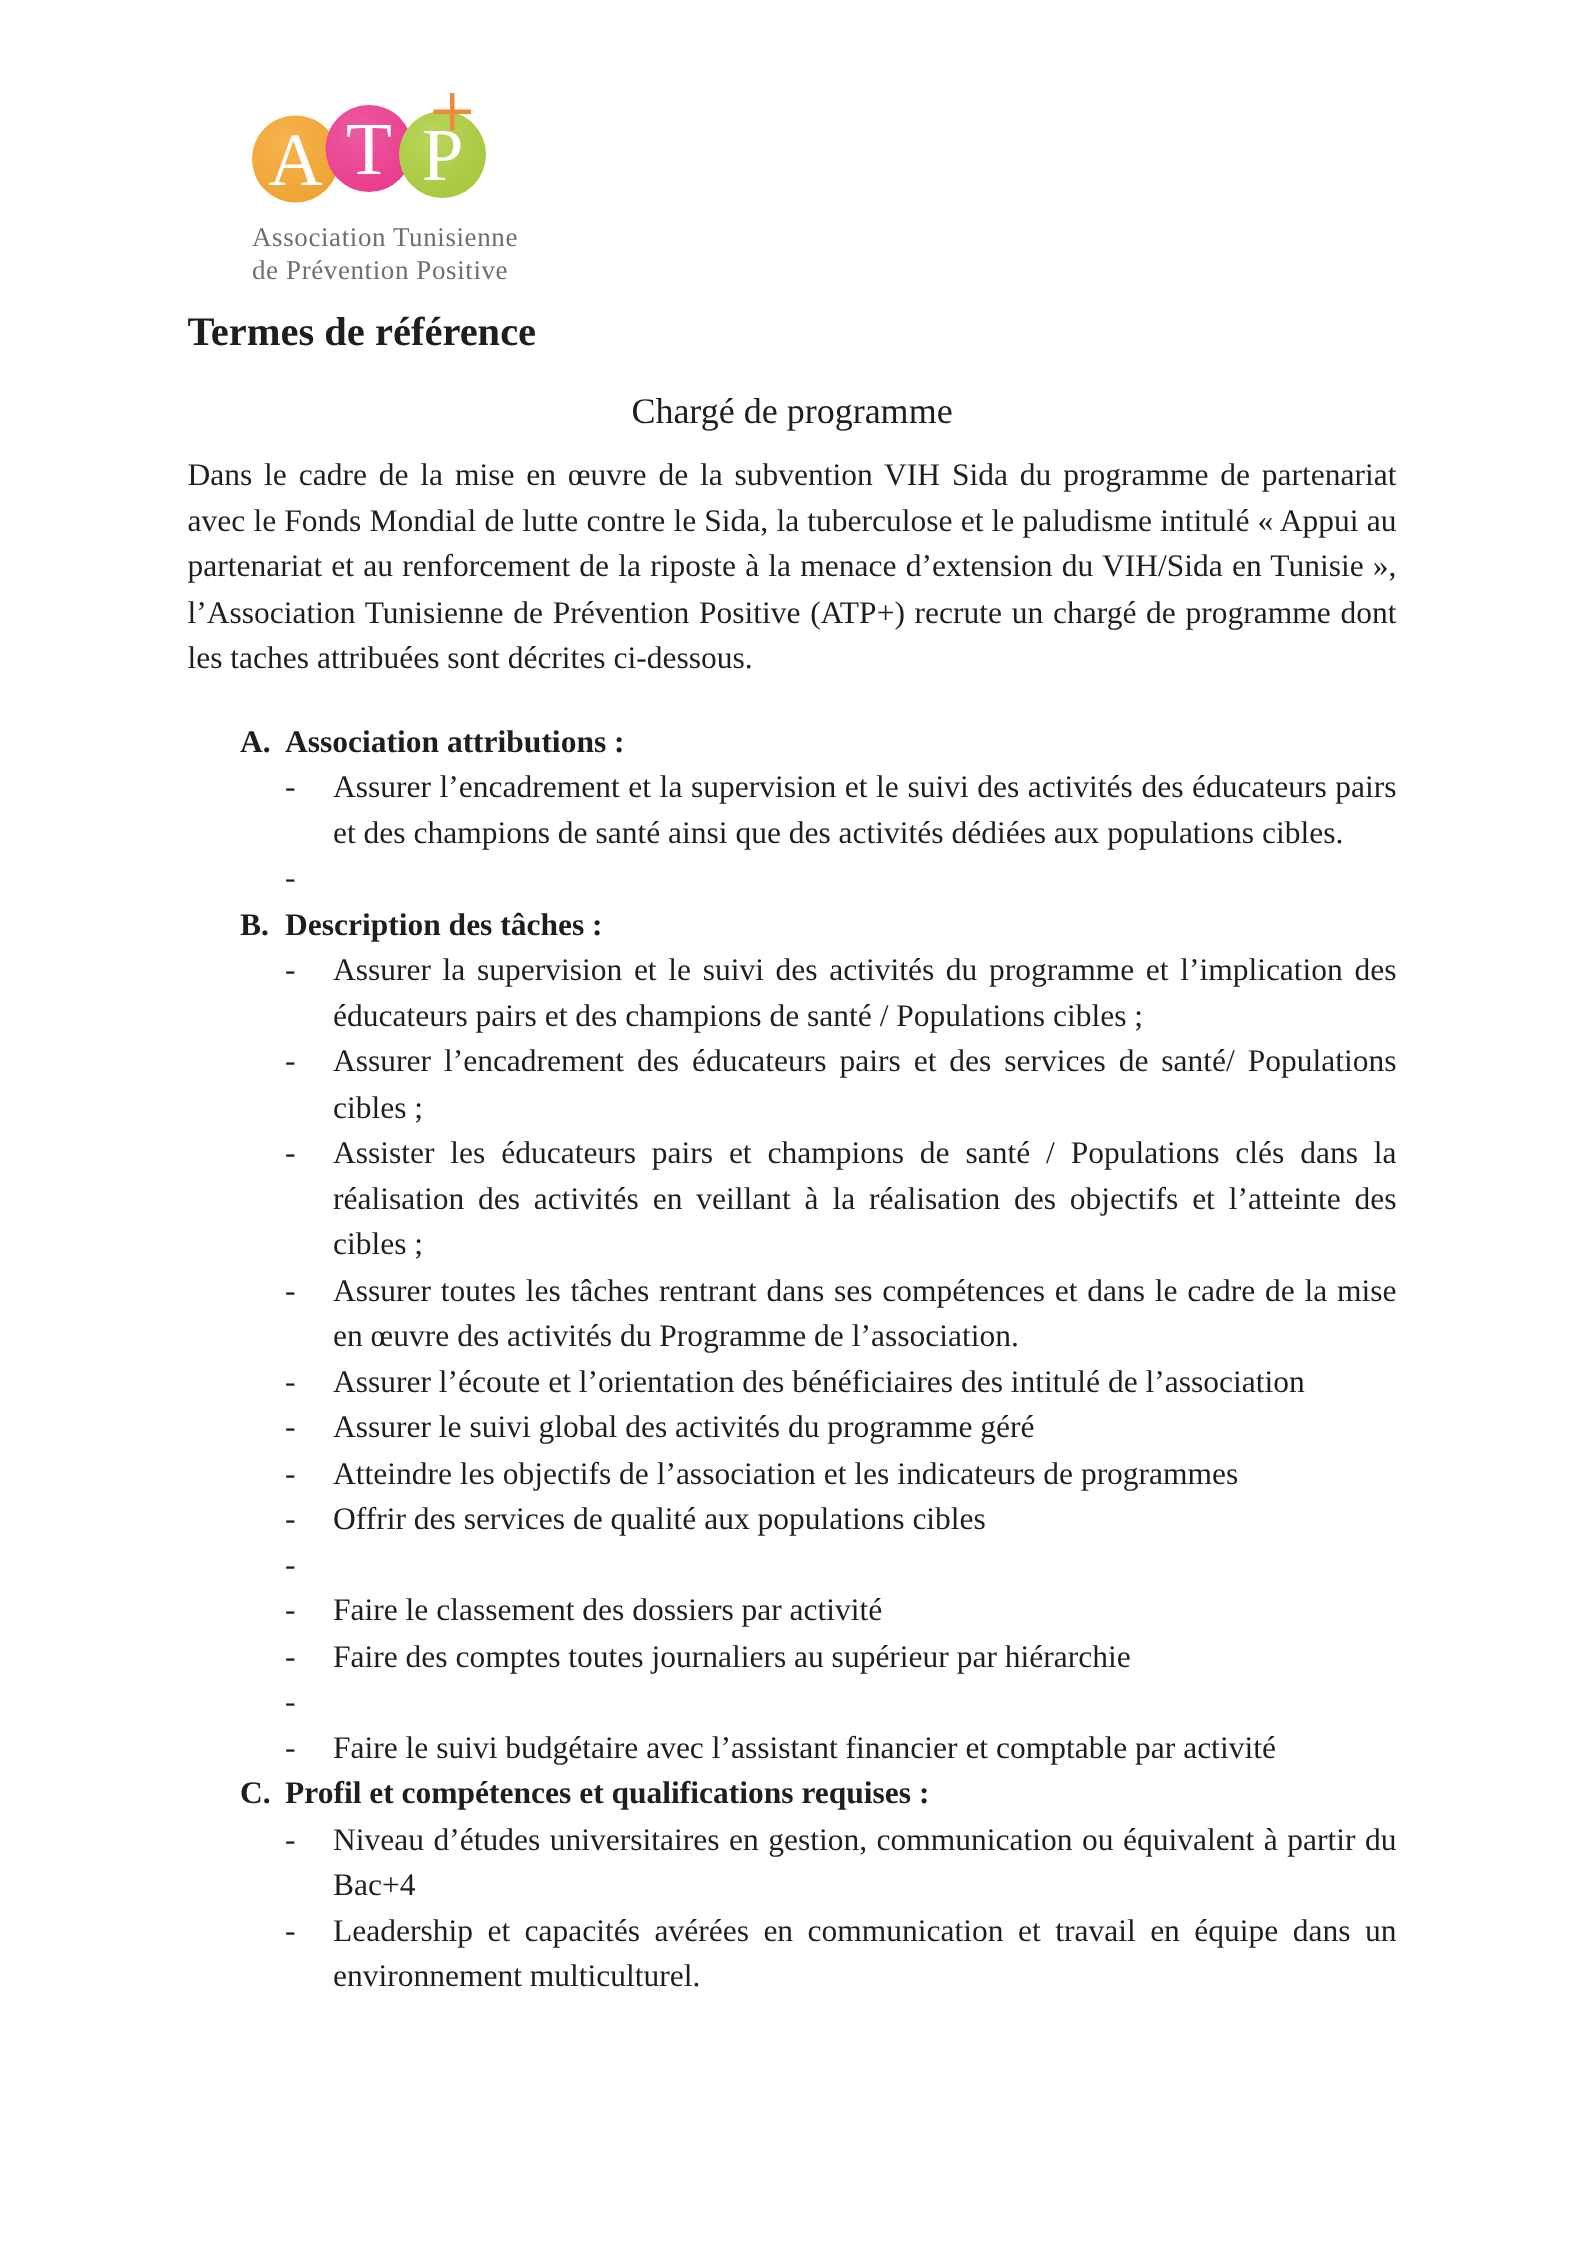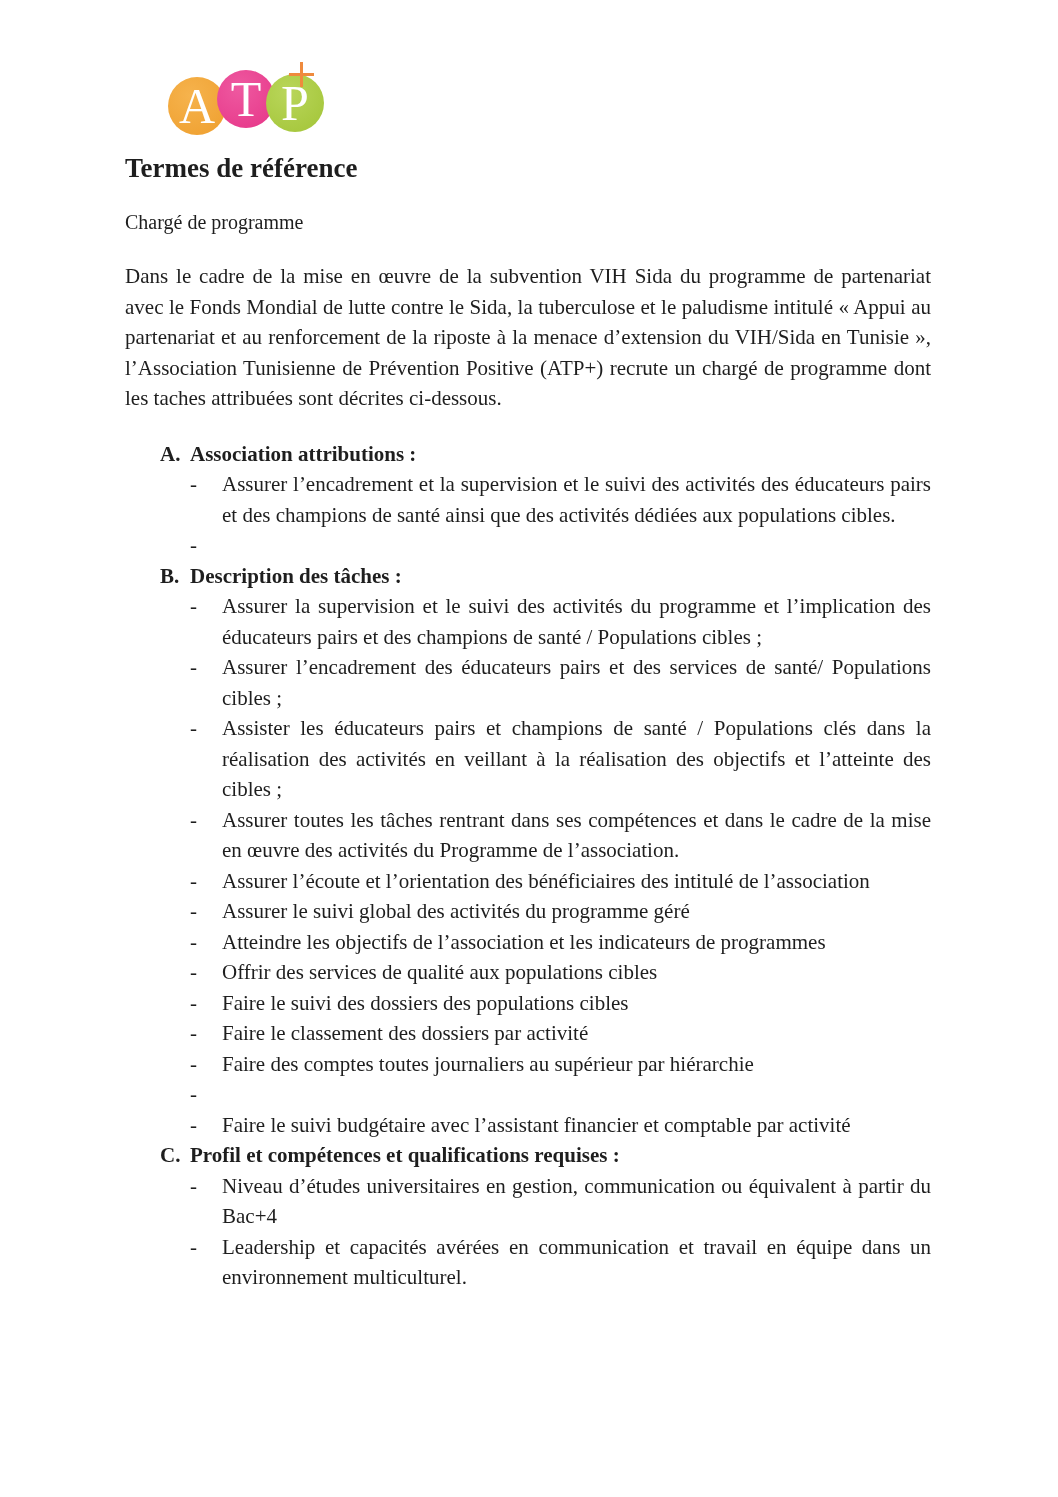--- a/index.html
+++ b/index.html
@@ -33,27 +33,27 @@
   .logo-plus::before { left: 0; top: 11px; width: 25px; height: 3px; }
   .logo-plus::after  { left: 11px; top: 0; width: 3px; height: 25px; }
   .logo-text { margin-top: 9px; font-size: 18px; line-height: 22px; letter-spacing: 0.4px; }
 
   
   .doc-title {
     margin: 14px 0 0 0; text-align: left;
     font-size: 27px; font-weight: bold; line-height: 32px;
   }
   .doc-subtitle {
-    margin: 23px 0 0 0; text-align: left;
-    font-size: 20px; font-weight: normal; line-height: 30px;
+    margin: 23px 0 0 0; text-align: center;
+    font-size: 24px; font-weight: normal; line-height: 30px;
   }
 
   
   .intro {
-    margin: 24px 0 0 0;
+    margin: 11px 0 0 0;
     font-size: 21px; line-height: 30.5px;
     text-align: justify;
   }
   #sections { margin-top: 25px; }
   .section-heading { display: flex; font-weight: bold; font-size: 21px; line-height: 30.5px; }
   .section-heading .marker { width: 30px; margin-left: 35px; flex: none; }
   .section-heading .heading-text { flex: 1; }
   .item { display: flex; font-size: 21px; line-height: 30.5px; }
   .item .dash { width: 32px; margin-left: 65px; flex: none; }
   .item .item-text { flex: 1; text-align: justify; }
@@ -69,20 +69,24 @@
       <div class="circle circle-0" style="background: radial-gradient(circle at 38% 32%, rgb(246, 179, 77), rgb(238, 158, 45));">
           <span>A</span>
         </div>
         <div class="circle circle-1" style="background: radial-gradient(circle at 38% 32%, rgb(238, 89, 160), rgb(230, 52, 135));">
           <span>T</span>
         </div>
         <div class="circle circle-2" style="background: radial-gradient(circle at 38% 32%, rgb(185, 214, 90), rgb(162, 196, 55));">
           <span>P</span>
         </div>
         <span class="logo-plus" style="--plus-color: #ef8a3d;"></span>
+    </div>
+    <div class="logo-text" style="color: rgb(110, 110, 110);">
+      <div>Association Tunisienne</div>
+      <div>de Prévention Positive</div>
     </div>
   </header>
 
   <h1 class="doc-title">Termes de référence</h1>
   <h2 class="doc-subtitle">Chargé de programme</h2>
 
   <p class="intro">Dans le cadre de la mise en œuvre de la subvention VIH Sida du programme de partenariat avec le Fonds Mondial de lutte contre le Sida, la tuberculose et le paludisme intitulé « Appui au partenariat et au renforcement de la riposte à la menace d’extension du VIH/Sida en Tunisie », l’Association Tunisienne de Prévention Positive (ATP+) recrute un chargé de programme dont les taches attribuées sont décrites ci-dessous.</p>
 
   <div id="sections">
       <div class="section">
@@ -131,21 +135,20 @@
         <div class="item">
           <span class="dash">-</span>
           <span class="item-text">Atteindre les objectifs de l’association et les indicateurs de programmes</span>
         </div>
         <div class="item">
           <span class="dash">-</span>
           <span class="item-text">Offrir des services de qualité aux populations cibles</span>
         </div>
         <div class="item">
           <span class="dash">-</span>
-          <span class="item-text">Faire le suivi des dossiers des populations cibles</span>
         </div>
         <div class="item">
           <span class="dash">-</span>
           <span class="item-text">Faire le classement des dossiers par activité</span>
         </div>
         <div class="item">
           <span class="dash">-</span>
           <span class="item-text">Faire des comptes toutes journaliers au supérieur par hiérarchie</span>
         </div>
         <div class="item">

